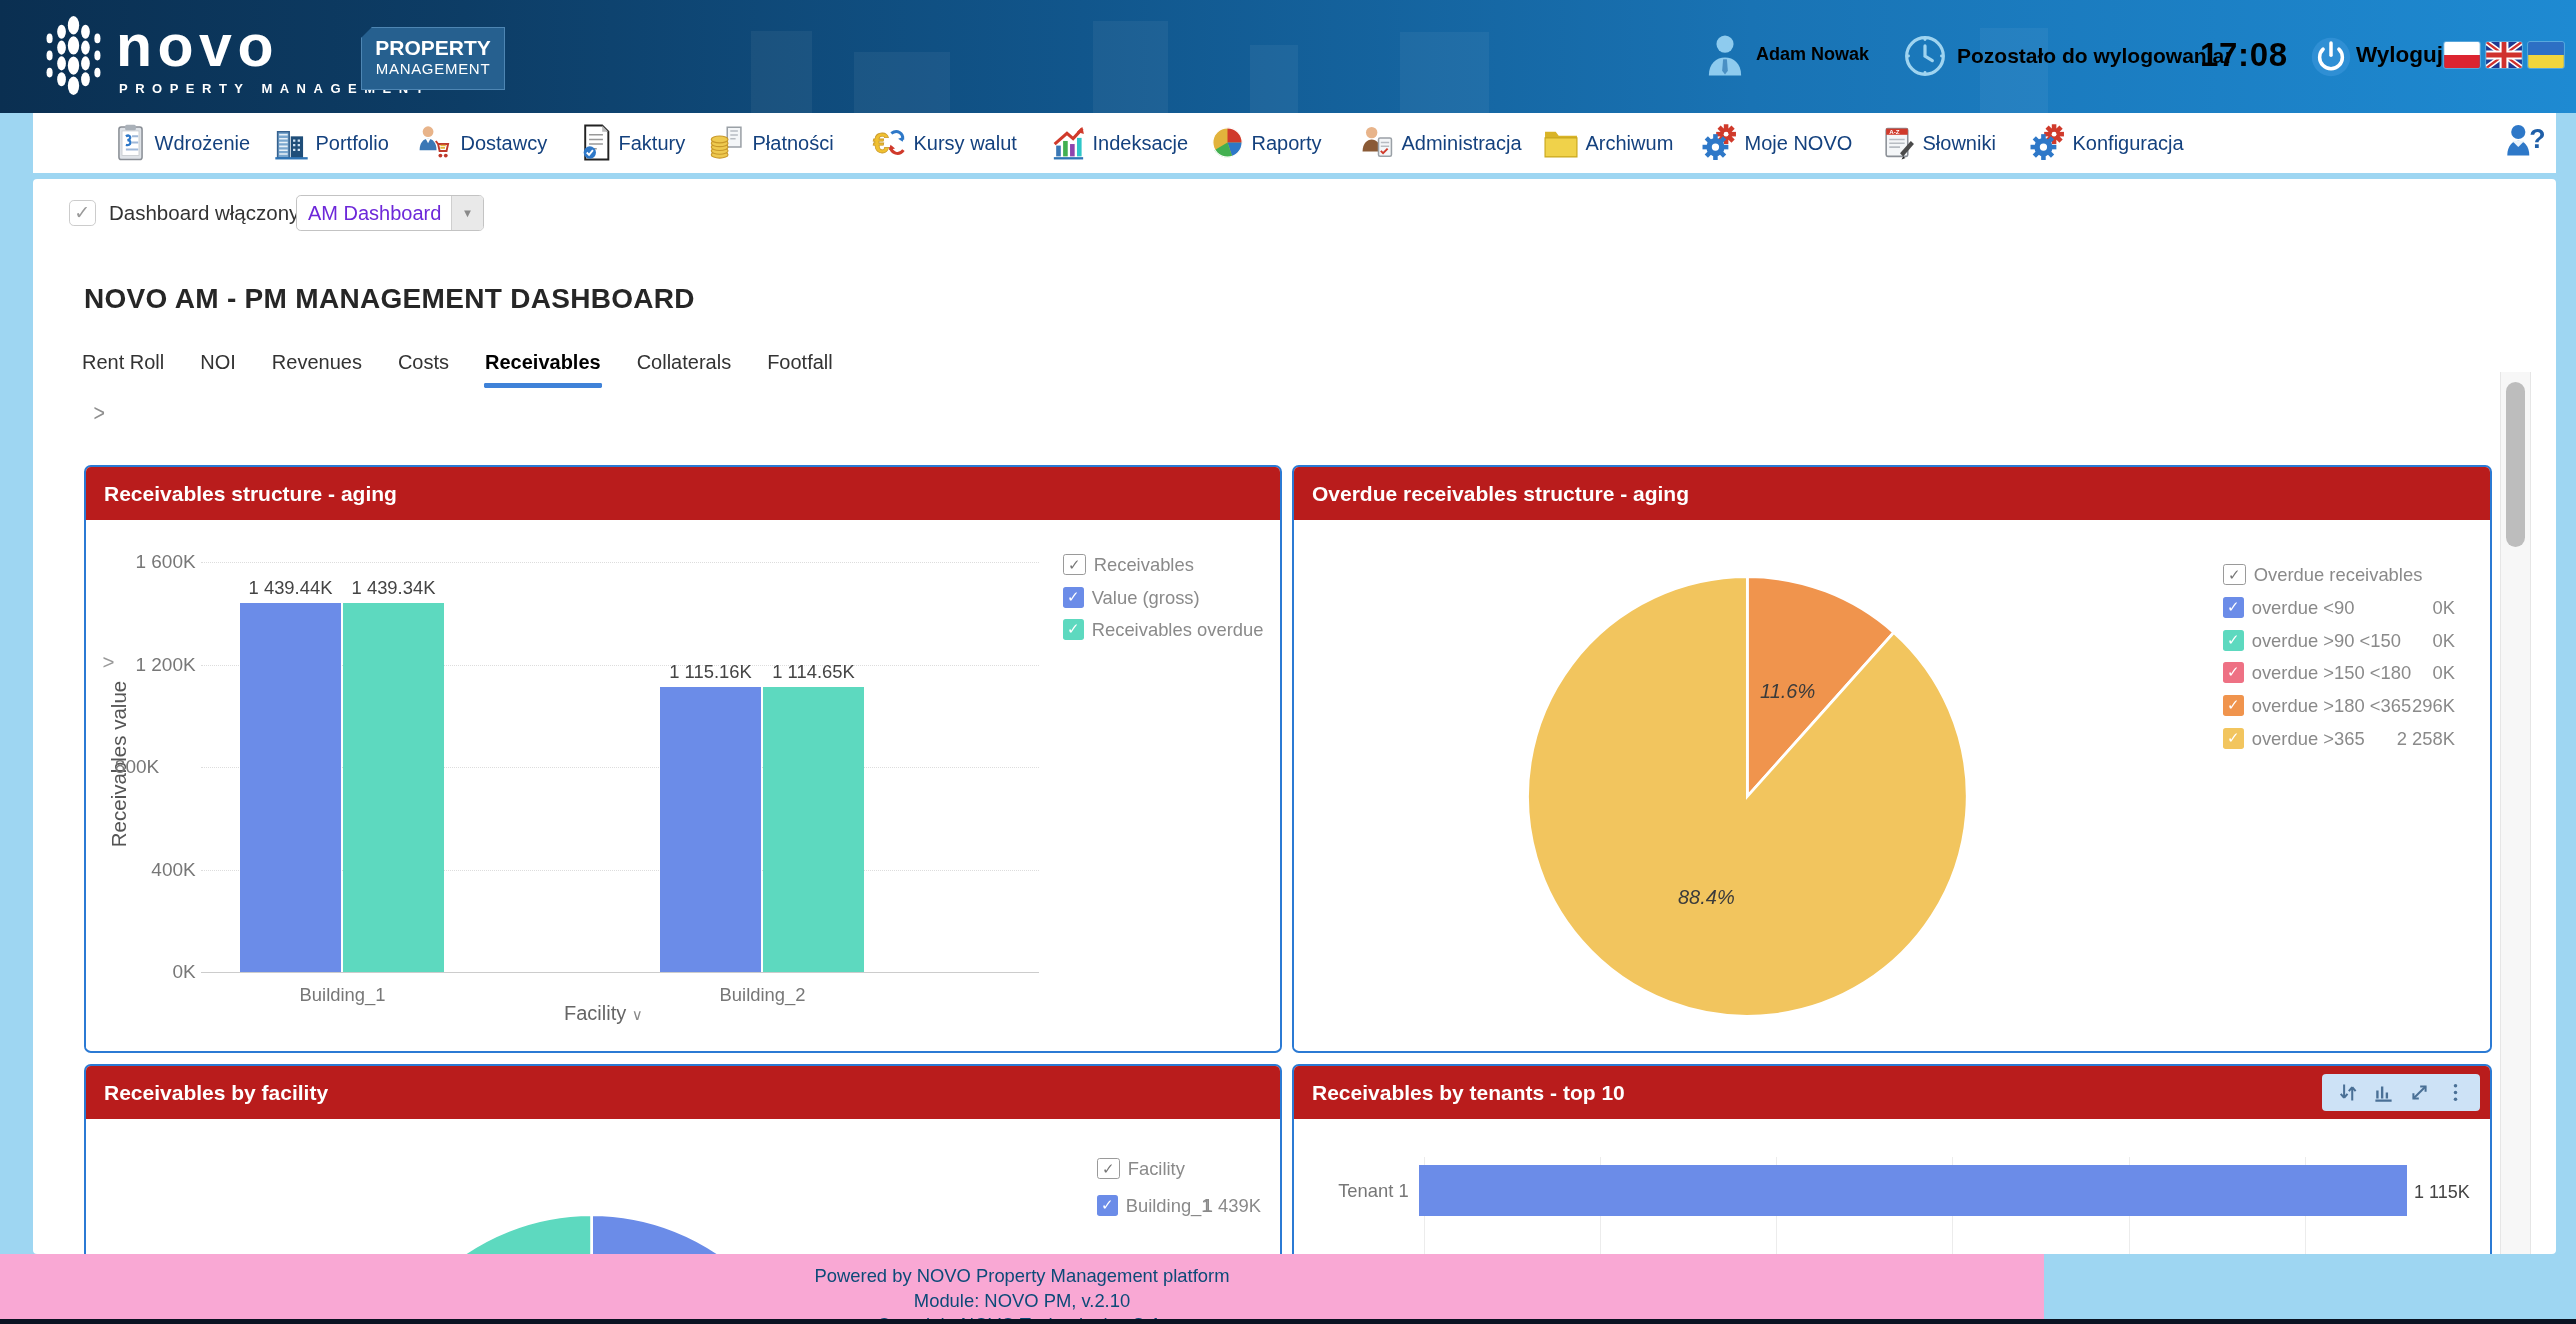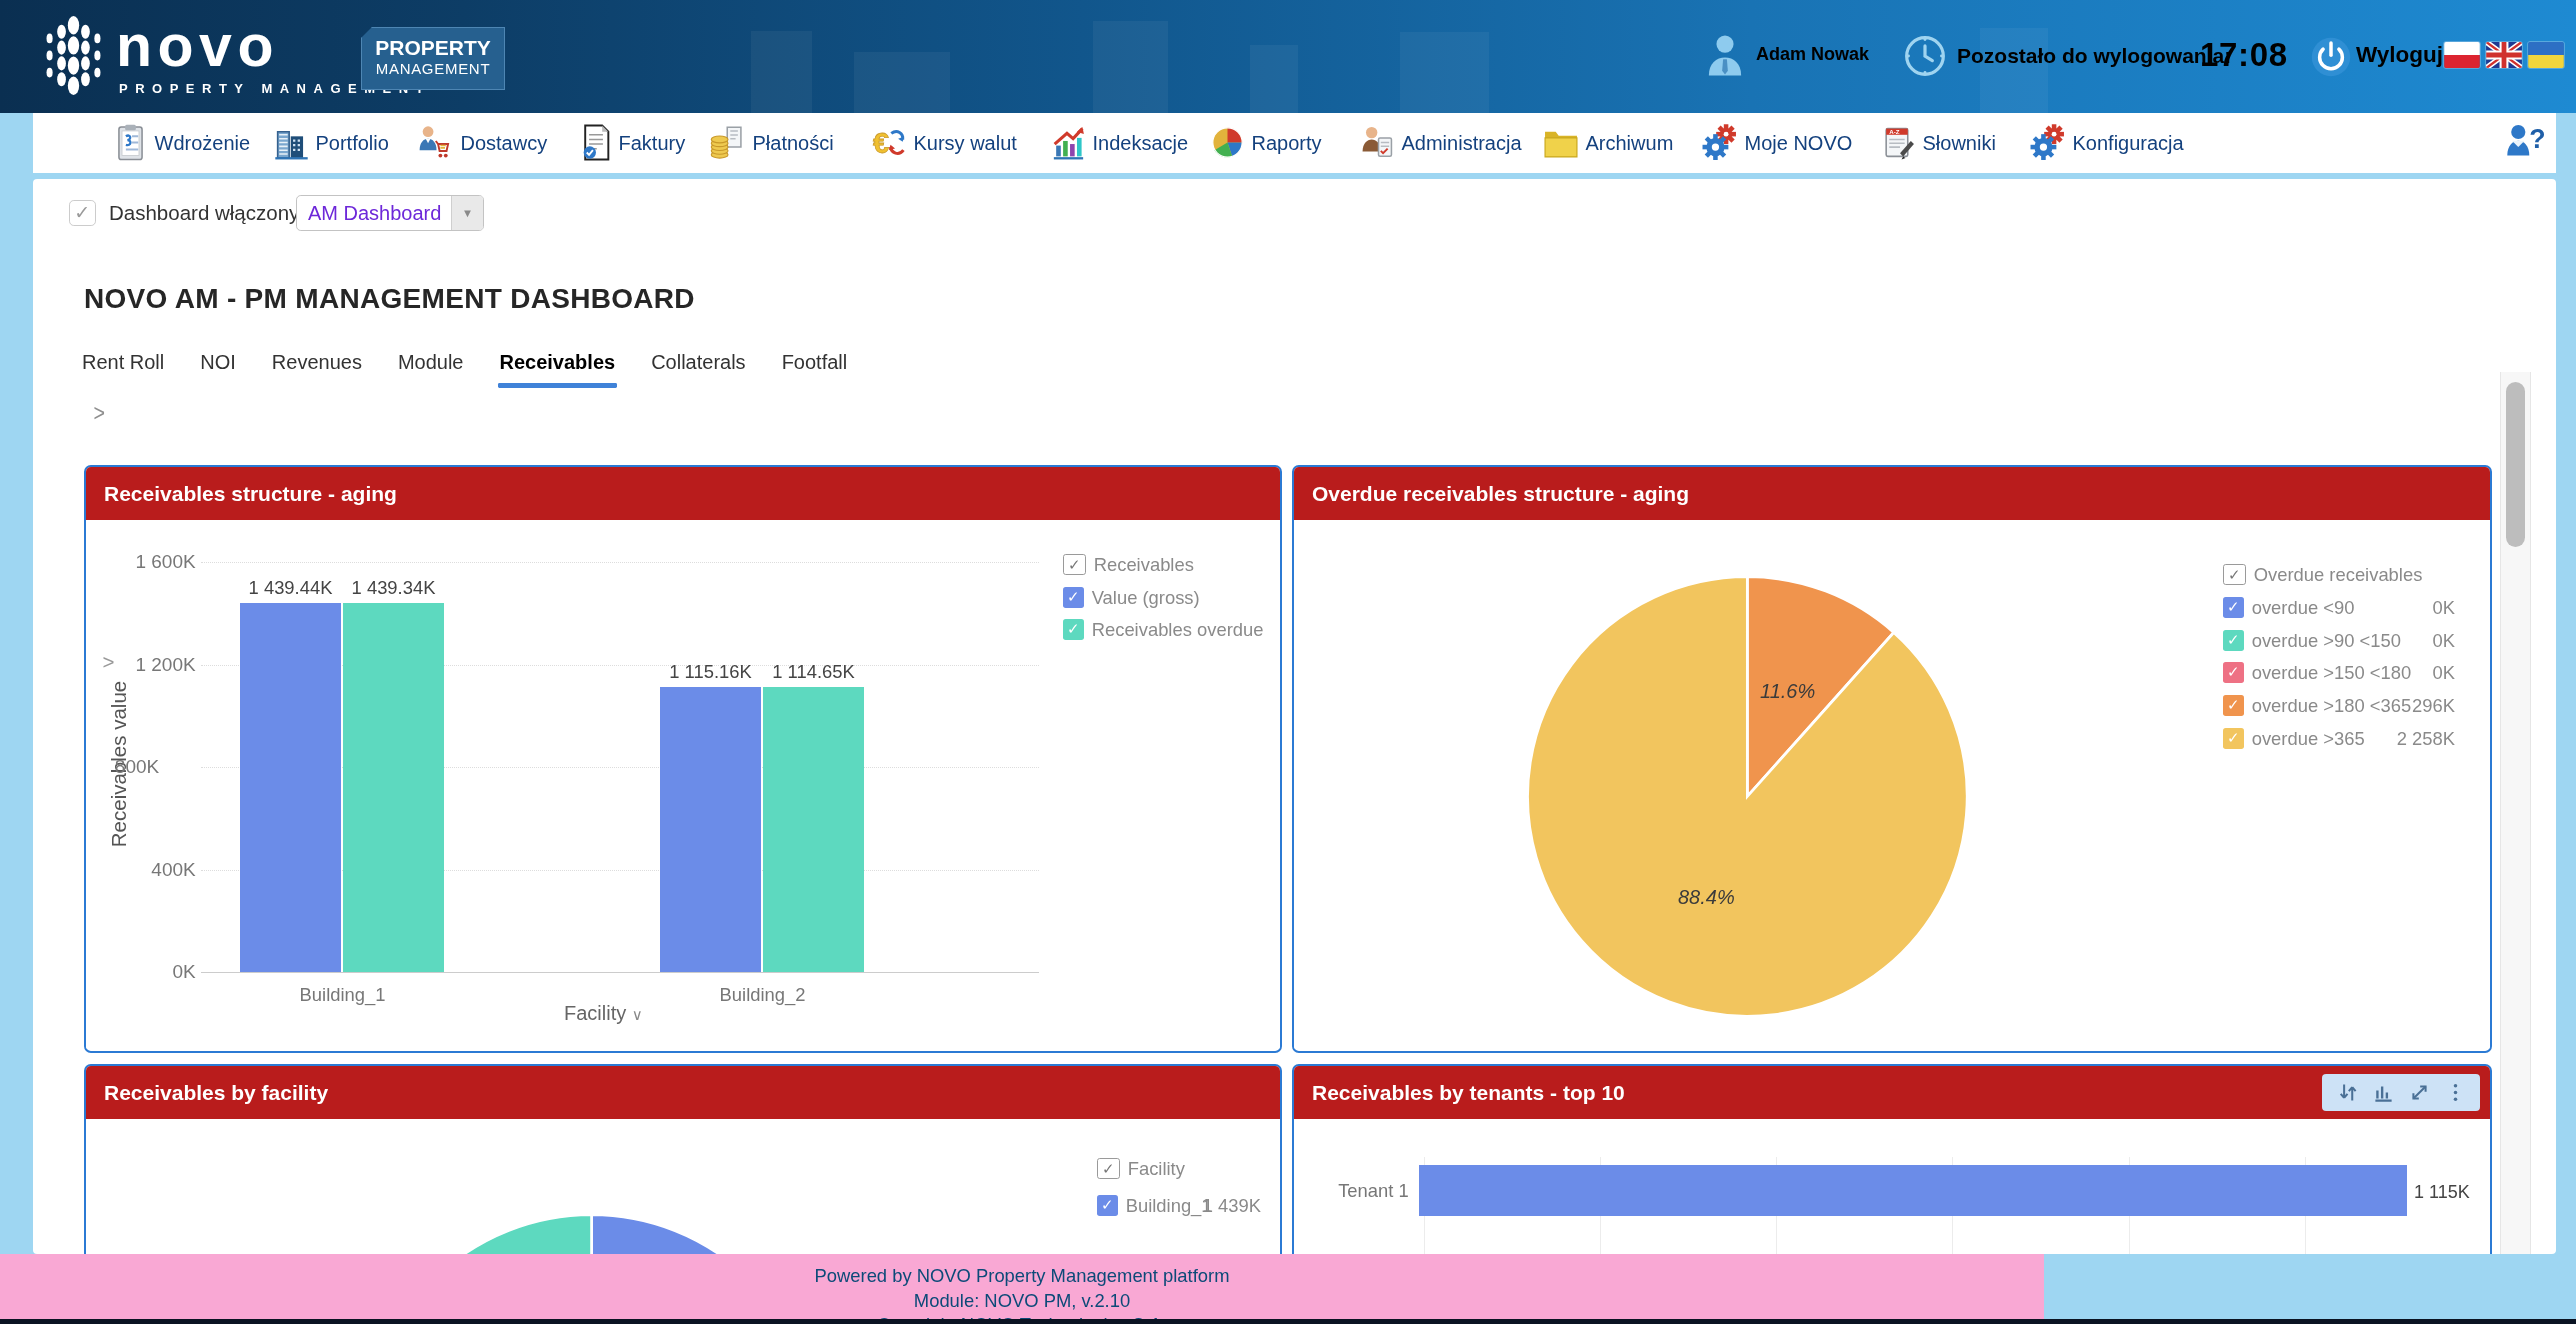--- a/index.html
+++ b/index.html
@@ -331,21 +331,21 @@
     <div class="ctl-label">Dashboard włączony</div>
     <div class="dd">
       <div class="val">AM Dashboard</div>
       <div class="btn">▼</div>
     </div>
     <div class="ptitle">NOVO AM - PM MANAGEMENT DASHBOARD</div>
     <div class="tabs" id="tabs">
         <div class="tab">Rent Roll</div>
         <div class="tab">NOI</div>
         <div class="tab">Revenues</div>
-        <div class="tab">Module</div>
+        <div class="tab">Costs</div>
         <div class="tab active">Receivables</div>
         <div class="tab">Collaterals</div>
         <div class="tab">Footfall</div>
       </div>
     <div class="expander">&gt;</div>
 
     <div class="card" id="card1" style="left:51px;top:286px;height:584px;">
       <div class="chead">
         <div class="t">Receivables structure - aging</div>
       </div>

